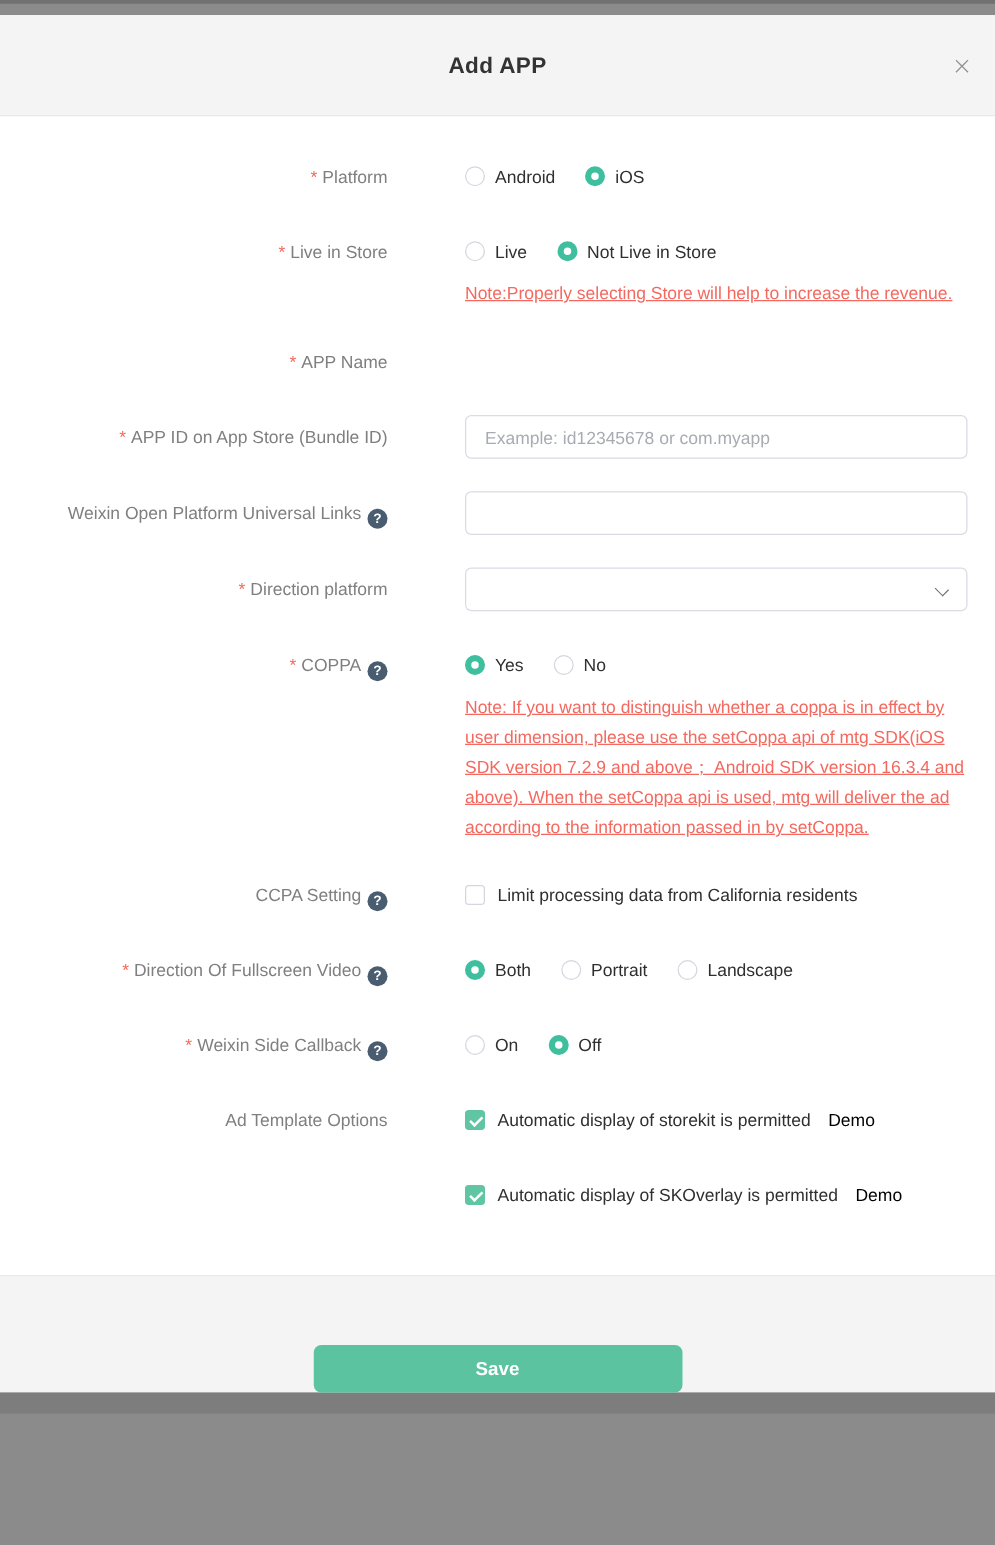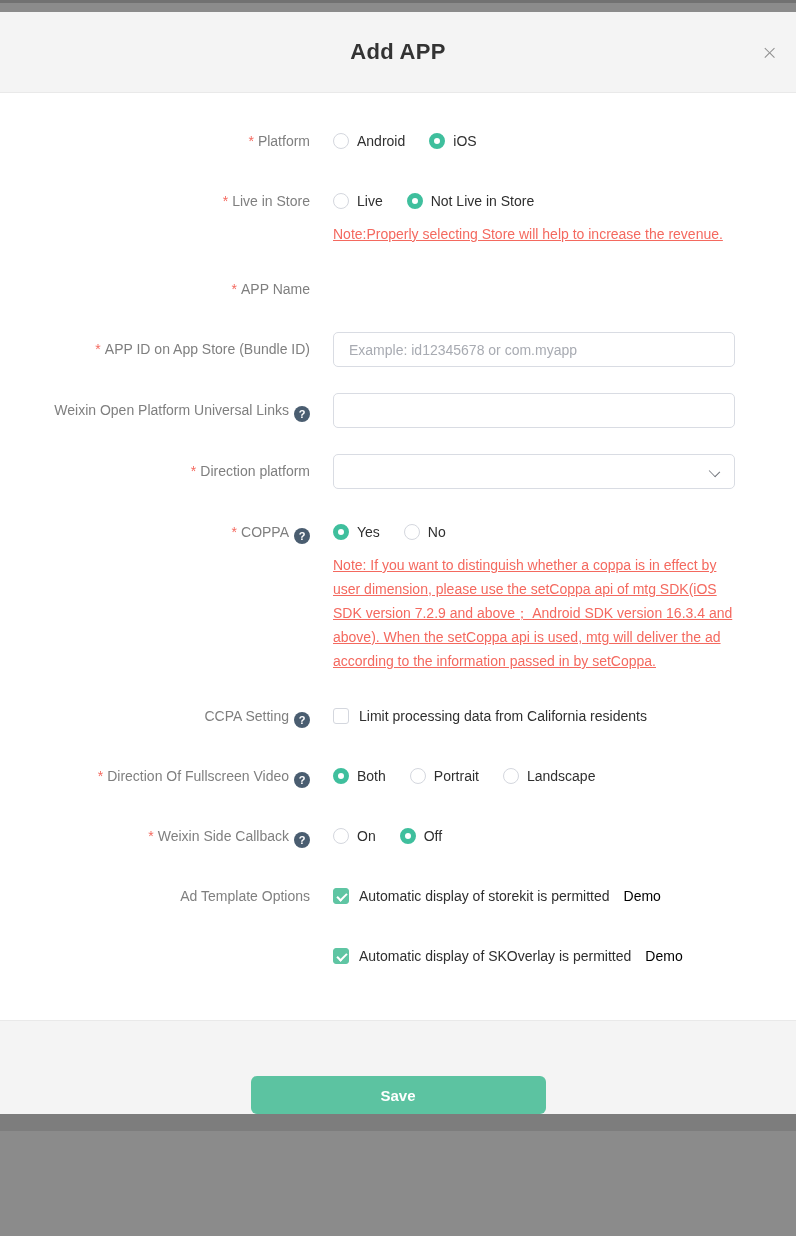--- a/index.html
+++ b/index.html
@@ -11,30 +11,30 @@
     -webkit-font-smoothing:antialiased;
   }
   .top-bar { height:12px; background:#8b8b8b; box-shadow:inset 0 3px 0 #717171; }
   .bottom-bar { height:17px; background:#7d7d7d; }
 
   .modal { background:#fff; }
   .modal-header {
     height:81px; background:#f4f4f4; border-bottom:1px solid #e9e9e9;
     display:flex; align-items:center; justify-content:center; position:relative;
   }
-  .modal-title { font-size:22px; font-weight:600; color:#333; letter-spacing:.3px; }
+  .modal-title { font-size:18px; font-weight:600; color:#333; letter-spacing:.3px; }
   .close-btn {
     position:absolute; right:18px; top:50%; transform:translateY(-50%);
     color:#8f8f8f; font-size:20px; font-weight:300; line-height:1; cursor:pointer;
     font-family:"DejaVu Sans",sans-serif;
   }
 
   .modal-body { padding:31px 0 21px 0; }
 
-  .form-row { display:flex; align-items:flex-start; min-height:34px; margin-bottom:26px; }
+  .form-row { display:flex; align-items:flex-start; min-height:34px; margin-bottom:26px;gap:39px; }
   .row-label {
     flex:none; width:310px; text-align:right; font-size:14px; color:#7f7f7f;
     line-height:34px; white-space:nowrap;
   }
   .req { color:#f4695f; margin-right:4px; }
   .help-icon {
     display:inline-block; width:16px; height:16px; border-radius:50%;
     background:#4a5d70; color:#fff; font-size:11px; font-weight:bold;
     line-height:16px; text-align:center; vertical-align:-3px; margin-left:5px;
     cursor:pointer;

